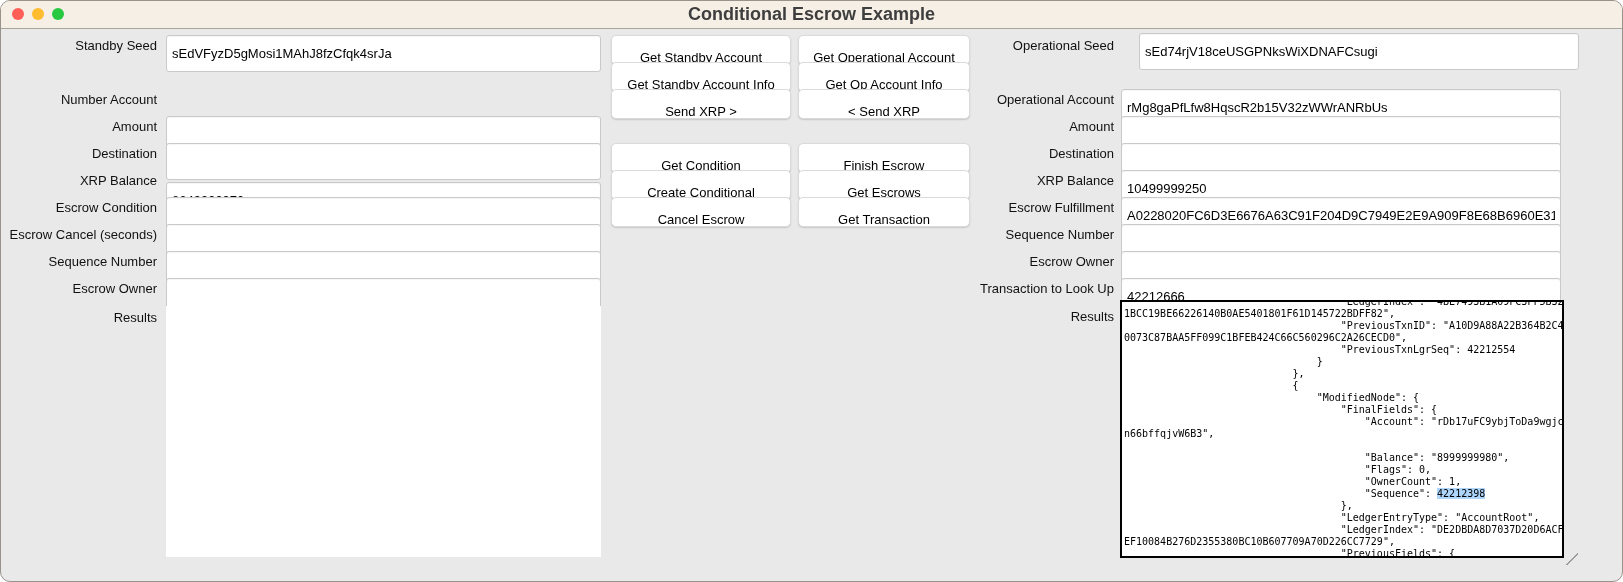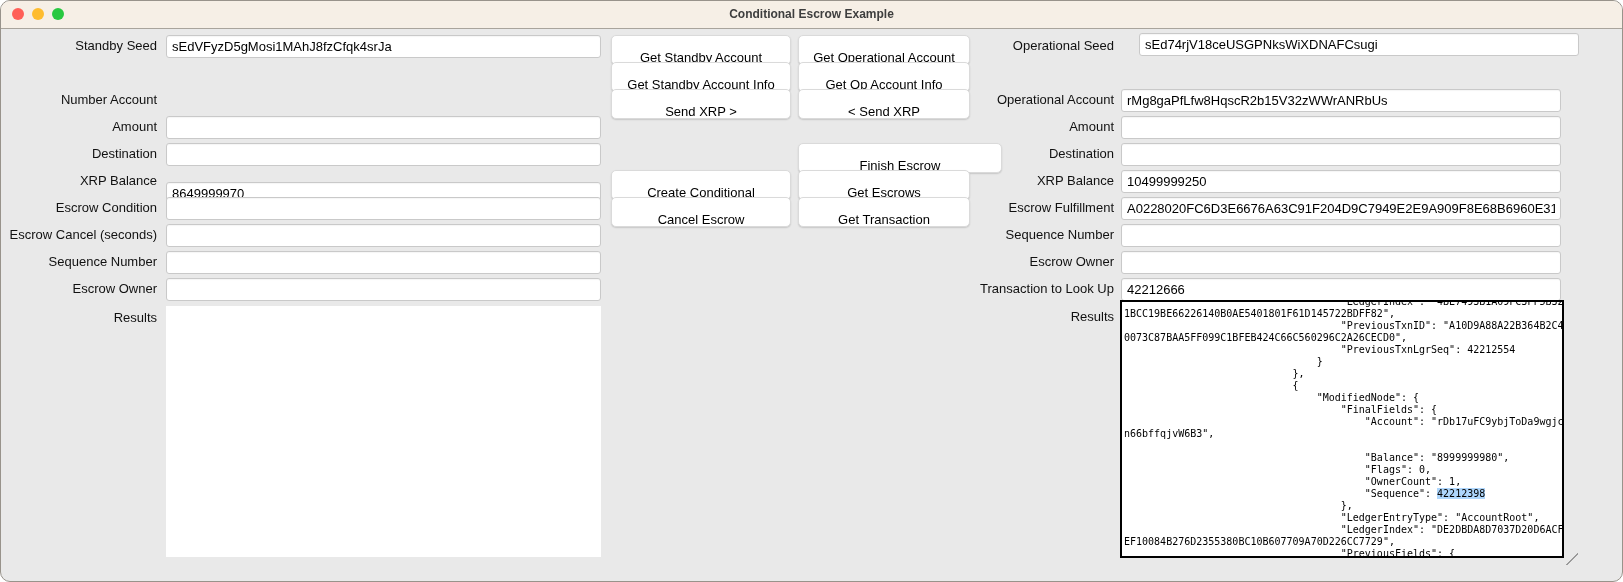--- a/index.html
+++ b/index.html
@@ -1,28 +1,28 @@
 <!DOCTYPE html>
 <html><head>
 <meta charset="utf-8">
 <style>
   html,body{margin:0;padding:0;background:#ffffff;font-family:"Liberation Sans",sans-serif;}
   .window{position:absolute;top:0;left:0;width:1621px;height:580px;border:1px solid #98938b;
           border-radius:10px;overflow:hidden;background:#e9e9e9;}
   .titlebar{position:relative;height:27px;background:#f6efe6;border-bottom:1px solid #a9a49c;}
-  .title{text-align:center;line-height:27px;font-size:12px;font-weight:700;color:#3e3e3e;}
+  .title{text-align:center;line-height:27px;font-size:18px;font-weight:700;color:#3e3e3e;}
   .lights{position:absolute;left:11px;top:7px;display:flex;gap:8px;}
   .light{width:12px;height:12px;border-radius:50%;display:inline-block;}
   .light.red{background:#ff5f57;}
   .light.yellow{background:#febc2e;}
   .light.green{background:#28c840;}
   .content{position:relative;height:552px;}
   .flabel{position:absolute;font-size:13px;color:#111;text-align:right;line-height:21px;height:21px;
           white-space:nowrap;overflow:visible;}
-  .finput{position:absolute;height:23px;background:#fff;border:1px solid #c9c9c9;border-radius:3px;
+  .finput{position:absolute;height:37px;background:#fff;border:1px solid #c9c9c9;border-radius:3px;
           font-size:13px;padding:0 5px;color:#000;box-sizing:border-box;font-family:"Liberation Sans",sans-serif;
           box-shadow:inset 0 1px 1px rgba(0,0,0,0.04);}
   .btn{position:absolute;height:21px;background:#fff;border:1px solid #dadada;border-radius:5px;
        font-size:13px;color:#000;box-shadow:0 1px 1.5px rgba(0,0,0,0.15);cursor:default;
        font-family:"Liberation Sans",sans-serif;padding:14px;}
   .results-left{position:absolute;left:165px;top:277px;width:435px;height:251px;background:#fff;}
   .results-right{position:absolute;left:1119px;top:271px;width:440px;height:254px;background:#fff;
                  border:2px solid #000;overflow:hidden;box-sizing:content-box;}
   .results-right pre{margin:-6px 0 0 2px;font-family:"DejaVu Sans Mono",monospace;font-size:10px;
                      line-height:12px;white-space:pre;color:#000;}
@@ -73,21 +73,22 @@
 
     <label class="flabel" style="left:2px;top:278px;width:154px">Results</label>
     <div class="results-left"></div>
 
     <button class="btn" style="left:610px;top:6px;width:180px">Get Standby Account</button>
     <button class="btn" style="left:797px;top:6px;width:172px">Get Operational Account</button>
     <button class="btn" style="left:610px;top:33px;width:180px">Get Standby Account Info</button>
     <button class="btn" style="left:797px;top:33px;width:172px">Get Op Account Info</button>
     <button class="btn" style="left:610px;top:60px;width:180px">Send XRP &gt;</button>
     <button class="btn" style="left:797px;top:60px;width:172px">&lt; Send XRP</button>
-    <button class="btn" style="left:797px;top:114px;width:204px">Finish Escrow</button>
+    <button class="btn" style="left:610px;top:114px;width:180px">Get Condition</button>
+    <button class="btn" style="left:797px;top:114px;width:172px">Finish Escrow</button>
     <button class="btn" style="left:610px;top:141px;width:180px">Create Conditional Escrow</button>
     <button class="btn" style="left:797px;top:141px;width:172px">Get Escrows</button>
     <button class="btn" style="left:610px;top:168px;width:180px">Cancel Escrow</button>
     <button class="btn" style="left:797px;top:168px;width:172px">Get Transaction</button>
 
     <label class="flabel" style="left:955px;top:6px;width:158px">Operational Seed</label>
     <input class="finput" style="left: 1120px; top: 4px; width: 440px; margin-left: 18px;" value="sEd74rjV18ceUSGPNksWiXDNAFCsugi">
 
     <label class="flabel" style="left:955px;top:60px;width:158px">Operational Account</label>
     <input class="finput" style="left: 1120px; top: 60px; width: 440px;" value="rMg8gaPfLfw8HqscR2b15V32zWWrANRbUs">

